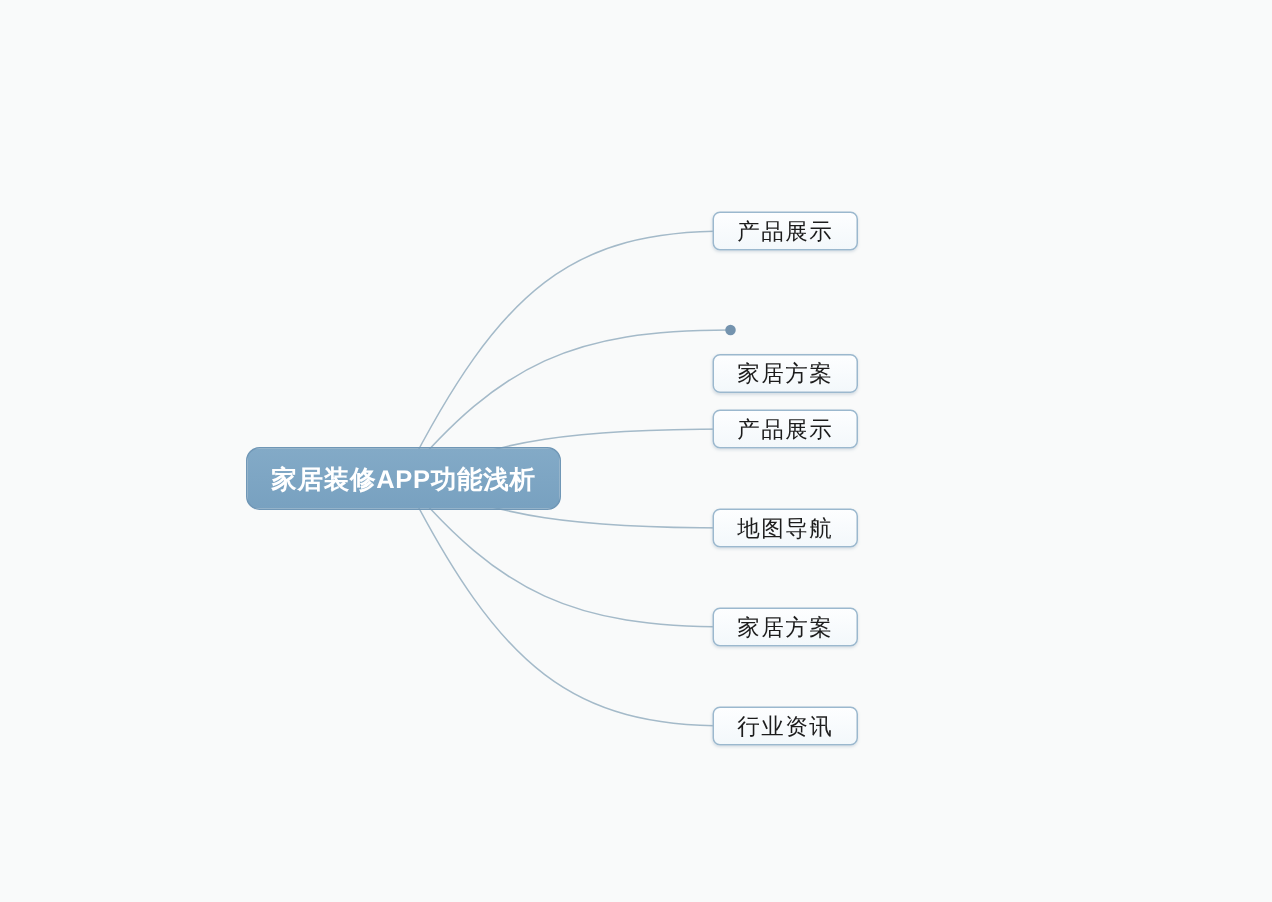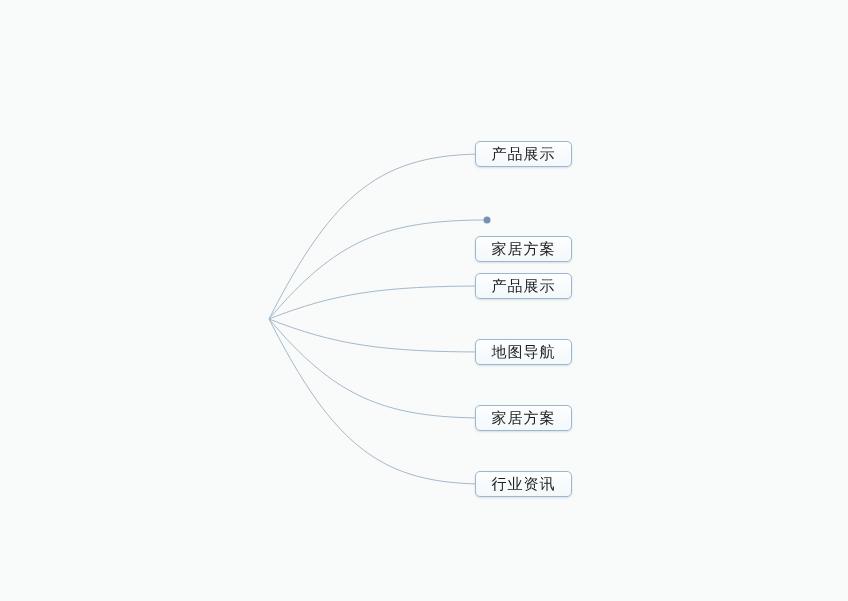--- a/index.html
+++ b/index.html
@@ -70,20 +70,21 @@
       <circle cx="487" cy="220" r="3.5" fill="#7493ae"></circle>
       <path d="M 269 319 C 334.4 293.26, 382.36 286, 486 286" fill="none" stroke="#a4bac9" stroke-width="1"></path>
       <circle cx="487" cy="286" r="3.5" fill="#7493ae"></circle>
       <path d="M 269 319 C 334.4 344.74, 382.36 352, 486 352" fill="none" stroke="#a4bac9" stroke-width="1"></path>
       <circle cx="487" cy="352" r="3.5" fill="#7493ae"></circle>
       <path d="M 269 319 C 334.4 396.22, 382.36 418, 486 418" fill="none" stroke="#a4bac9" stroke-width="1"></path>
       <circle cx="487" cy="418" r="3.5" fill="#7493ae"></circle>
       <path d="M 269 319 C 334.4 447.70000000000005, 382.36 484, 486 484" fill="none" stroke="#a4bac9" stroke-width="1"></path>
       <circle cx="487" cy="484" r="3.5" fill="#7493ae"></circle>
     </svg>
+  <div class="root-topic">家居装修APP功能浅析</div>
   <div id="children-layer">
       <div class="child-topic" style="top: 141px;">产品展示</div>
       <div class="child-topic" style="top: 207px; margin-top: 29px;">家居方案</div>
       <div class="child-topic" style="top: 273px;">产品展示</div>
       <div class="child-topic" style="top: 339px;">地图导航</div>
       <div class="child-topic" style="top: 405px;">家居方案</div>
       <div class="child-topic" style="top: 471px;">行业资讯</div>
     </div>
 </div>
 

